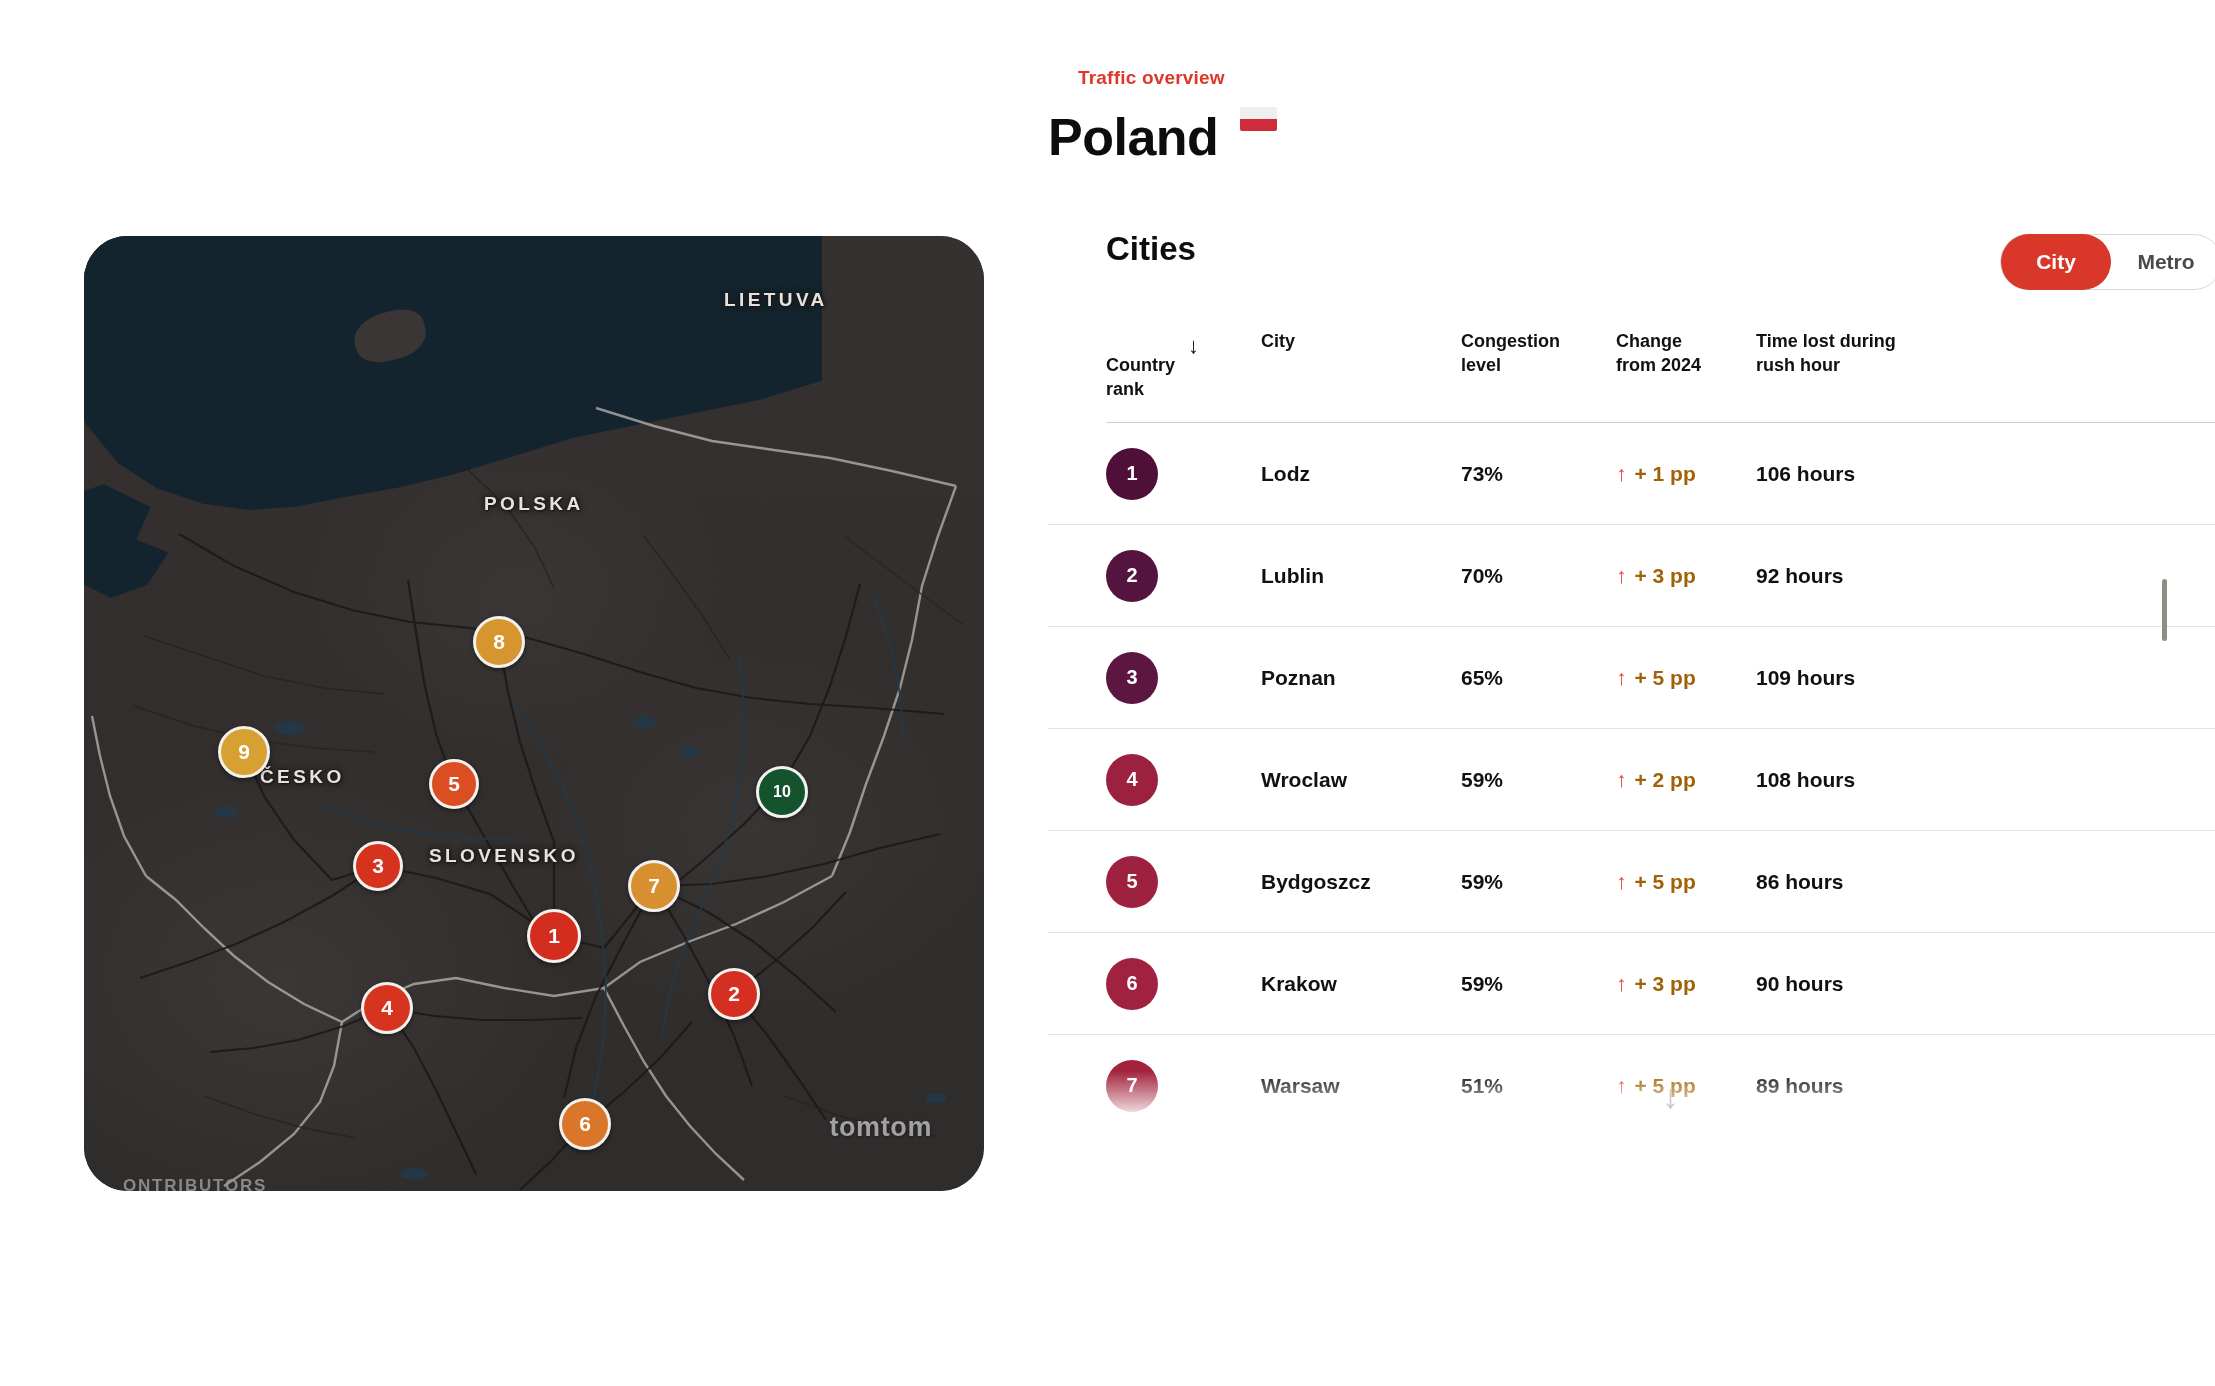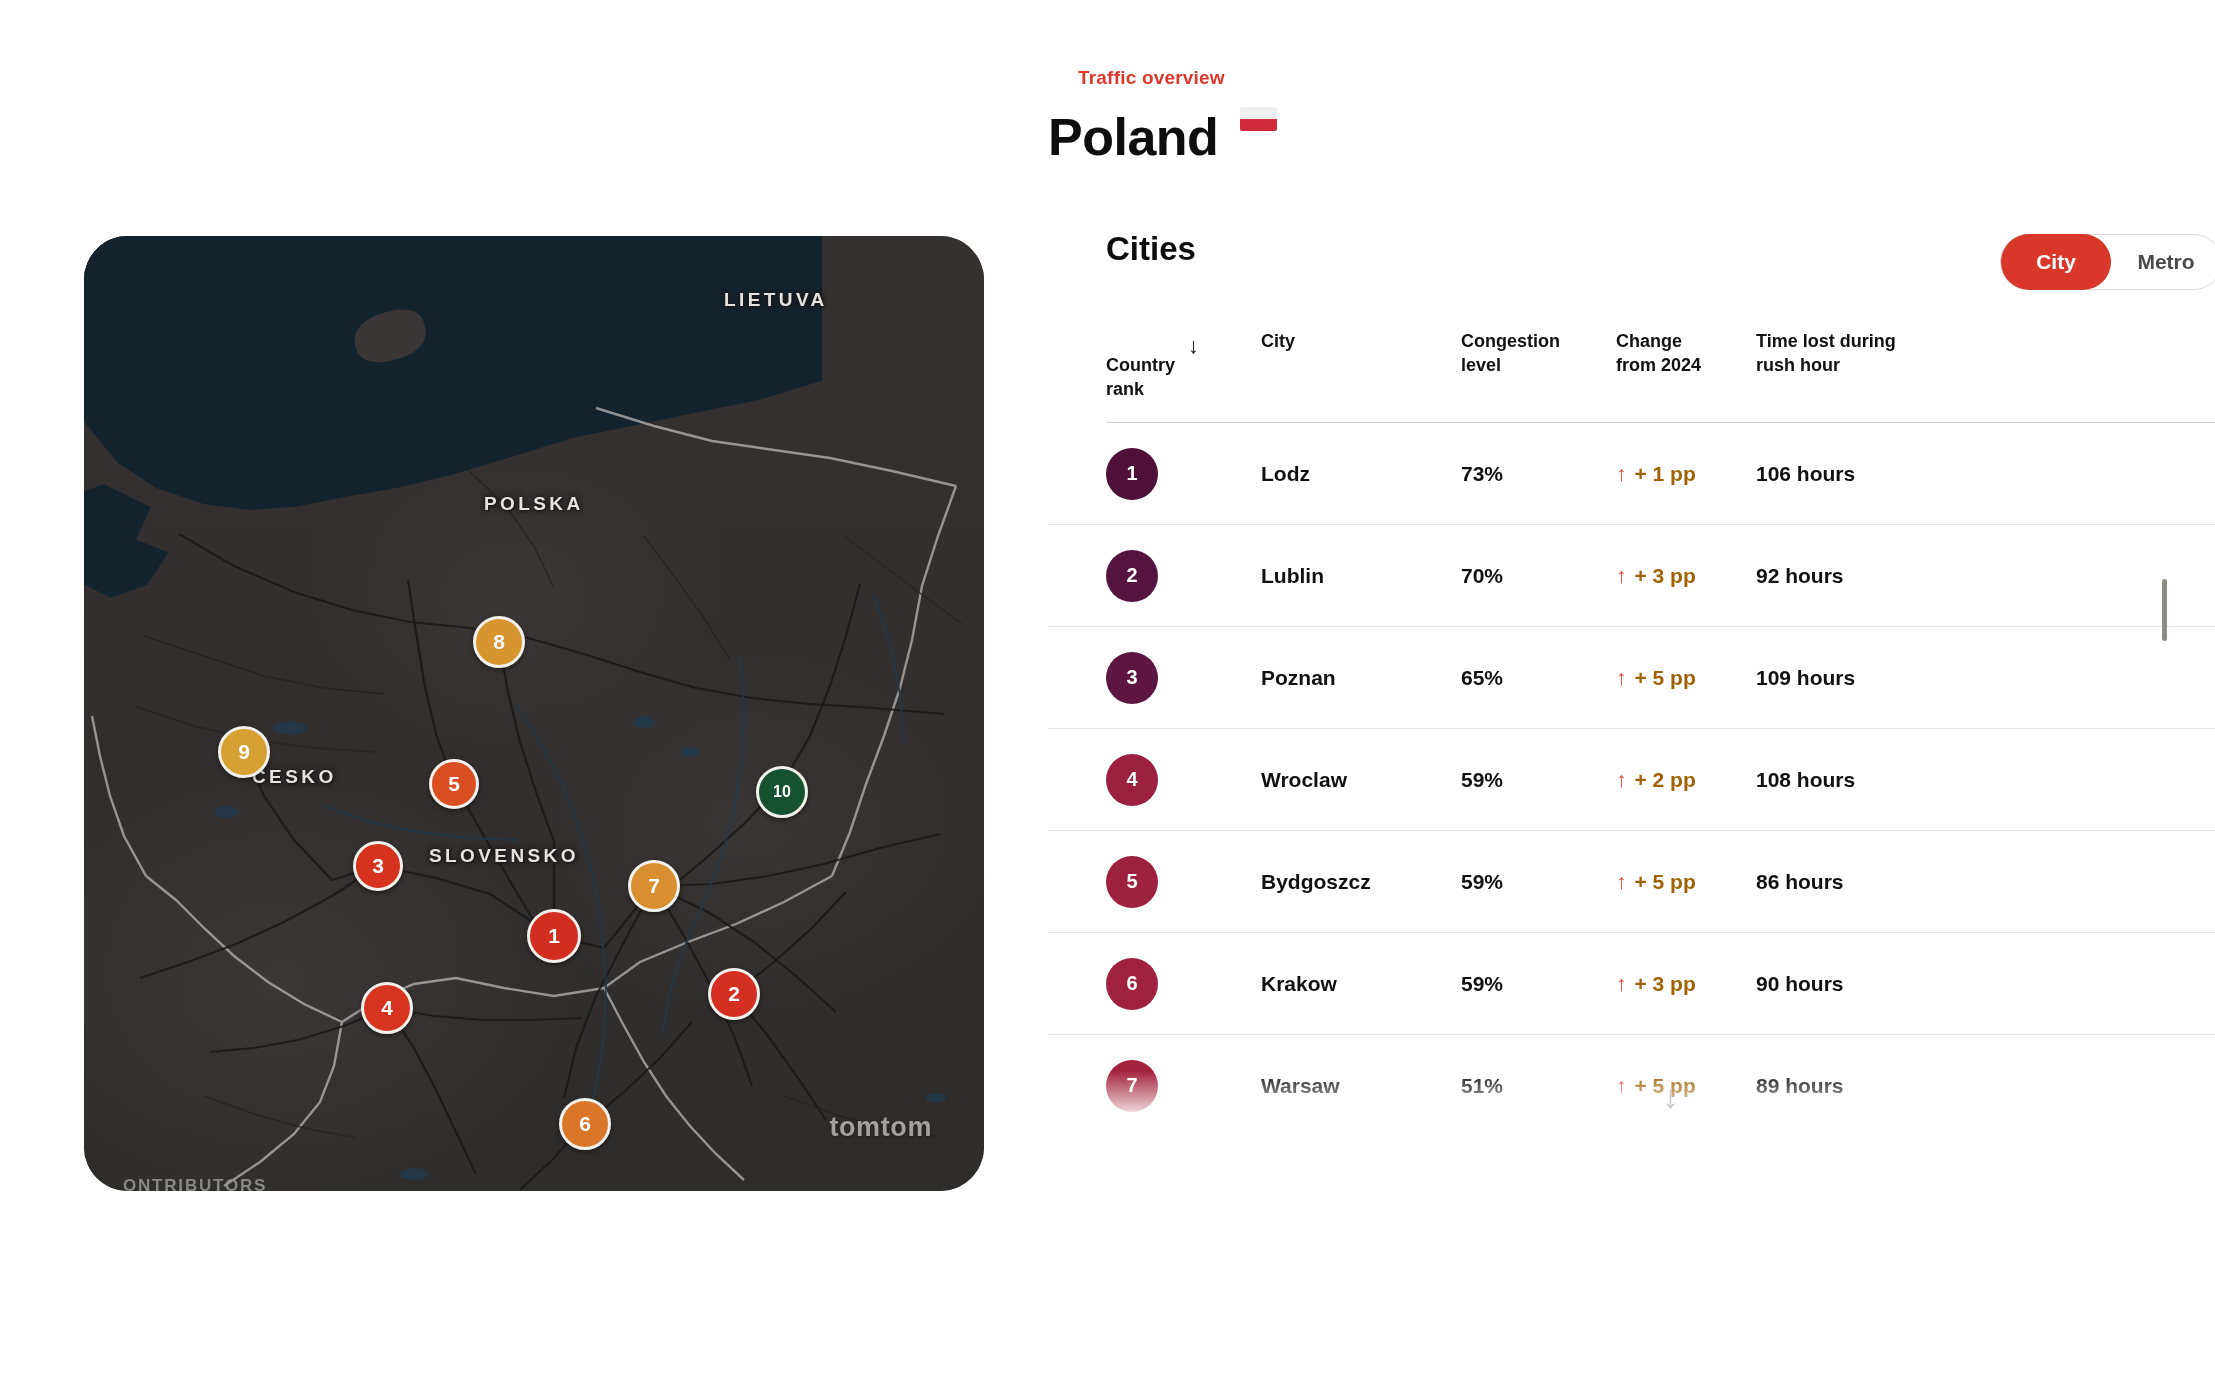--- a/index.html
+++ b/index.html
@@ -61,21 +61,21 @@
   .map-label {
     position: absolute;
     color: #e6e2de;
     font-size: 19px; font-weight: 600; letter-spacing: 3.4px;
     text-shadow: 0 0 4px #1b1818, 0 0 7px #1b1818, 1px 1px 2px #1b1818;
     white-space: nowrap;
     pointer-events: none;
   }
   .lbl-lietuva { left: 640px; top: 53px; }
   .lbl-polska  { left: 400px; top: 257px; }
-  .lbl-cesko   { left: 168px; top: 530px; }
+  .lbl-cesko   { left: 176px; top: 530px; }
   .lbl-slovensko { left: 345px; top: 609px; }
 
   .marker {
     position: absolute;
     border-radius: 50%;
     border: 3px solid #f3f1ee;
     display: flex; align-items: center; justify-content: center;
     color: #fff;
     font-weight: 600;
     box-shadow: 0 2px 5px rgba(0,0,0,.45);

